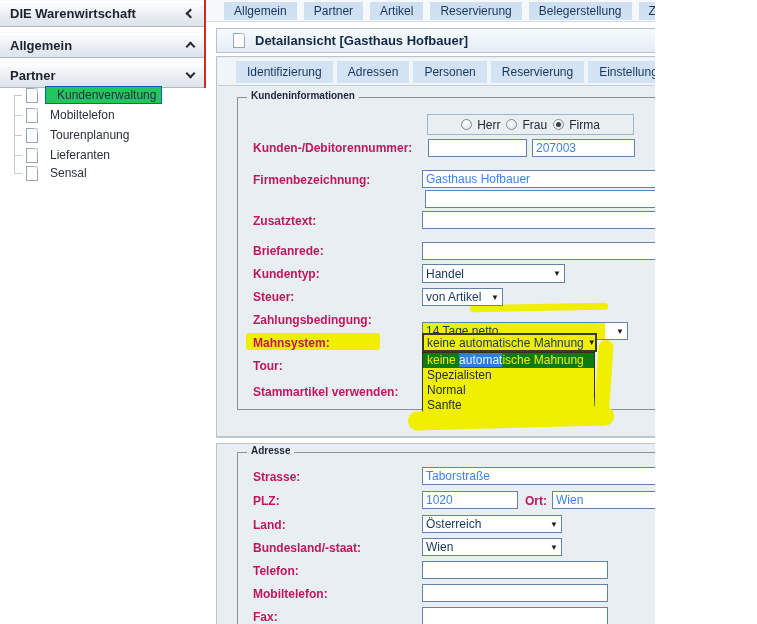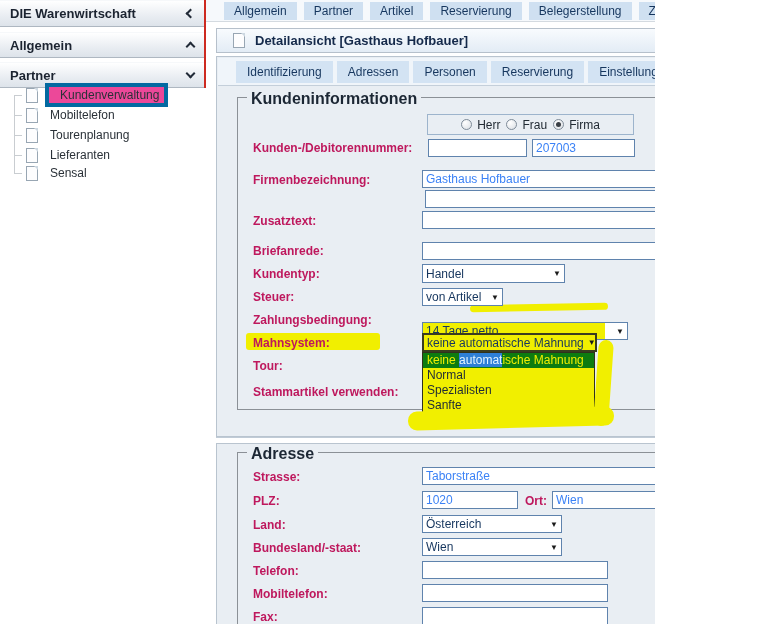--- a/index.html
+++ b/index.html
@@ -18,41 +18,41 @@
   .chev-left { border-left:2px solid #222b38; border-bottom:2px solid #222b38; transform:rotate(45deg); }
   .red-line { position:absolute; left:204px; top:0; width:2px; height:88px; background:#cd2a20; }
 
   .tree-vline { position:absolute; left:14px; top:95px; width:1px; height:78px; background:#c9cdd1; }
   .tree-row { position:absolute; left:0; height:18px; display:flex; align-items:center; cursor:pointer; }
   .tree-stub { width:8px; height:1px; background:#c9cdd1; margin-left:14px; }
   .page-icon { position:relative; width:12px; height:15px; background:#fdfdfe; border:1px solid #98a6b3; margin-left:4px; flex:0 0 auto; }
   .page-icon::before { content:''; position:absolute; top:-1px; right:-1px; width:0; height:0;
     border-left:4px solid transparent; border-top:4px solid #cdd8e1; }
   .tree-label { font-size:12px; color:#2a3138; margin-left:7px; padding:1px 5px; white-space:nowrap; }
-  .tree-label.selected { background:#ec4899; border:4px solid #0369a1;padding-left:11px; }
+  .tree-label.selected { background:#22c55e; border:1px solid #0369a1;padding-left:11px; }
 
   
   .menubar { position:absolute; left:206px; top:0; width:560px; height:22px; background:#f6f9fc;
     border-bottom:1px solid #d4dae0; display:flex; align-items:center; padding-left:18px; gap:7px; }
   .menu-item { background:#cfe0f1; color:#16365e; font-size:12px; padding:2px 10px; cursor:pointer; white-space:nowrap; }
 
   
   .title-strip { position:absolute; left:216px; top:28px; width:560px; height:25px;
     background:linear-gradient(#f8fbfe,#e3ecf5); border:1px solid #b6c0cb; display:flex; align-items:center; padding-left:12px; }
   .title-text { font-size:13px; font-weight:bold; color:#14294a; margin-left:10px; white-space:nowrap; }
 
   
   .panel { position:absolute; background:#e9eef3; border:1px solid #b9c4cf; }
   .tabbar { position:absolute; left:1px; top:1px; right:-10px; height:28px; background:#f0f5fa;
     border-bottom:1px solid #c4cfda; display:flex; align-items:center; padding-left:18px; gap:4px; }
   .tab { background:#d3e3f3; color:#16365e; font-size:12px; padding:4px 11px; cursor:pointer; white-space:nowrap; }
 
   .groupbox { position:absolute; border:1px solid #8b9096; }
   .gb-legend { position:absolute; top:-8px; left:9px; background:#e9eef3; padding:0 4px;
-    font-size:16px; font-weight:bold; color:#1c2734; white-space:nowrap; }
+    font-size:10px; font-weight:bold; color:#1c2734; white-space:nowrap; }
 
   .lbl { position:absolute; font-size:12px; font-weight:bold; color:#be185d; white-space:nowrap; z-index:2; }
   .inp { position:absolute; background:#fff; border:1px solid #5f83ad; font-size:12px; color:#3b82f6;
     padding:0 3px; display:flex; align-items:center; white-space:nowrap; overflow:hidden; z-index:2; }
   .sel { justify-content:space-between; color:#16365e; cursor:pointer; }
   .arrow { font-size:8px; color:#1a1a1a; margin-left:4px; flex:0 0 auto; }
 
   
   .radio-box { position:absolute; left:427px; top:114px; width:207px; height:21px; border:1px solid #9db4cc;
     display:flex; align-items:center; justify-content:center; gap:6px; z-index:2; }
@@ -215,22 +215,22 @@
   <div class="mahn-sel">
     <span>keine automatische Mahnung</span>
     <span class="arrow">▼</span>
   </div>
 
   <span class="lbl" style="left:253px; top:359px;">Tour:</span>
   <span class="lbl" style="left:253px; top:385px;">Stammartikel verwenden:</span>
 
   <div class="mahn-list">
     <div class="mahn-opt sel-green"><span>keine </span><span class="mid">automat</span><span>ische Mahnung</span></div>
+    <div class="mahn-opt">Spezialisten</div>
     <div class="mahn-opt">Normal</div>
-    <div class="mahn-opt">Spezialisten</div>
     <div class="mahn-opt">Sanfte</div>
   </div>
 
   <div class="hl hl-over" style="left:596px; top:340px; width:15px; height:86px; border-radius:8px; transform:rotate(4deg);"></div>
   <div class="hl hl-over" style="left:408px; top:409px; width:206px; height:19px; border-radius:9px; transform:rotate(-1.5deg);"></div>
 
   <div class="divider-line"></div>
 
   <div class="panel" style="left:216px; top:443px; width:560px; height:190px;"></div>
 

